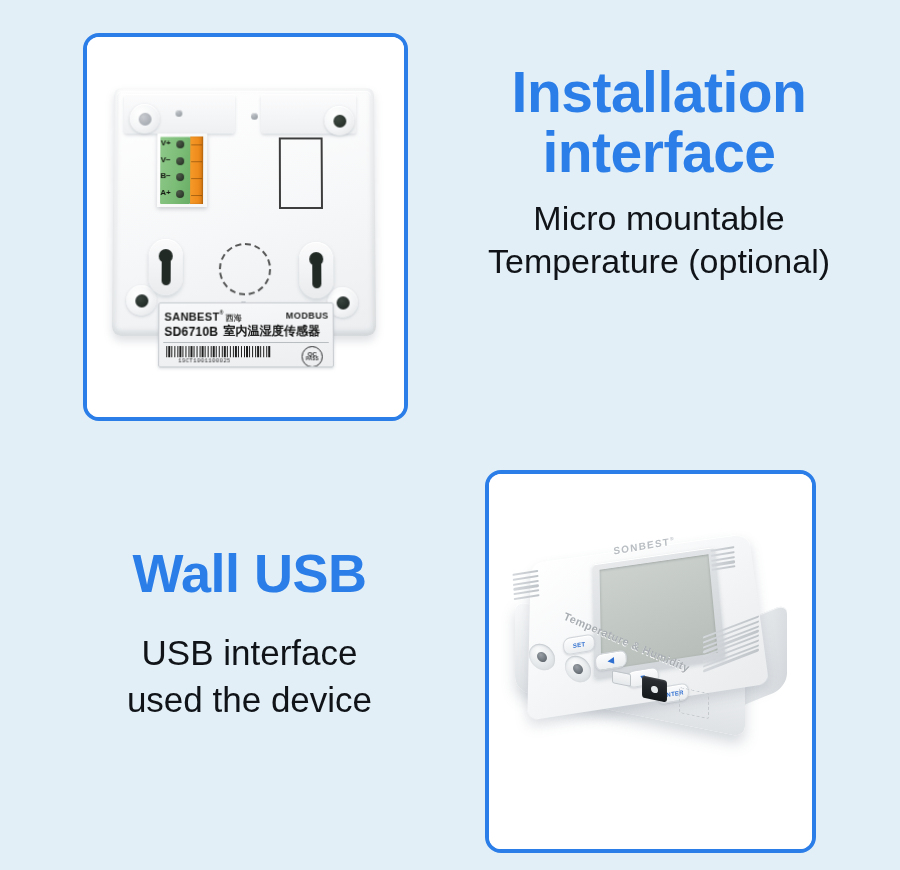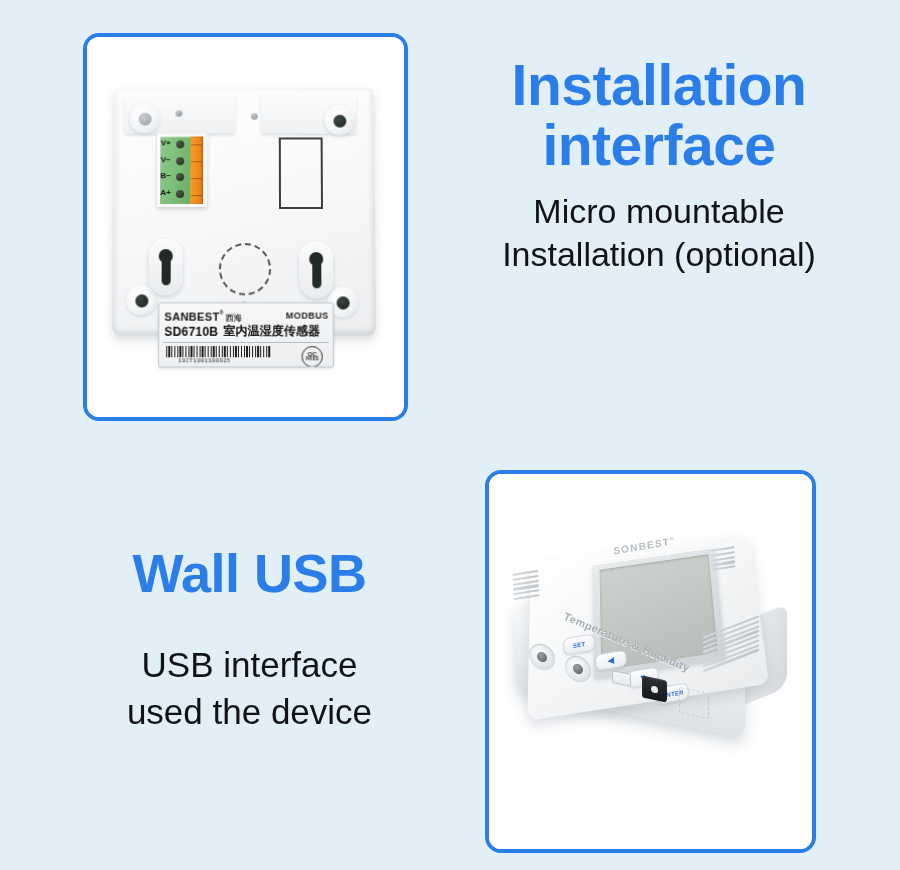--- a/index.html
+++ b/index.html
@@ -18,41 +18,41 @@
     background:#ffffff;
     border:4px solid var(--accent,#2b7de8);
     border-radius:16px;
     overflow:hidden;
   }
   #frame-top{left:83px;top:33px;width:317px;height:380px;}
   #frame-bottom{left:485px;top:470px;width:323px;height:375px;}
 
   
   .text-block{position:absolute;text-align:center;}
-  #text-install{left:420px;top:55px;width:478px;text-align:center;}
+  #text-install{left:420px;top:62px;width:478px;text-align:center;}
   #text-usb{left:22px;top:545px;width:455px;}
 
   .headline{
     color:#2b7de8;
     font-size:57px;
     font-weight:600;
     line-height:1.06;
     letter-spacing:-0.5px;
     margin:0;
   }
   #text-usb .headline{font-size:54px;}
   .subline{
     color:#101418;
     font-size:34px;
     font-weight:400;
     line-height:1.26;
     margin:0;
   }
   #text-install .sub-wrap{margin-top:14px;}
-  #text-usb .sub-wrap{margin-top:40px;}
+  #text-usb .sub-wrap{margin-top:28px;}
   #text-usb .subline{font-size:35px;line-height:1.33;}
 
   
   .photo{position:absolute;left:0;top:0;width:100%;height:100%;background:#fff;}
 
   .backplate{
     position:absolute;left:26px;top:50px;width:262px;height:248px;
     background:linear-gradient(160deg,#fdfdfd 0%,#f2f3f4 45%,#e4e6e7 100%);
     border-radius:7px 7px 9px 9px;
     box-shadow:0 5px 9px rgba(110,120,130,.22), inset 0 -4px 7px rgba(170,178,186,.34);
@@ -425,21 +425,21 @@
 
       </div>
     </div>
   </div>
 
   <div class="text-block" id="text-install">
     <div class="headline">Installation</div>
     <div class="headline">interface</div>
     <div class="sub-wrap">
       <div class="subline">Micro mountable</div>
-      <div class="subline">Installation (optional)</div>
+      <div class="subline">Temperature (optional)</div>
     </div>
   </div>
 
   <div class="text-block" id="text-usb">
     <div class="headline">Wall USB</div>
     <div class="sub-wrap">
       <div class="subline">USB interface</div>
       <div class="subline">used the device</div>
     </div>
   </div>

